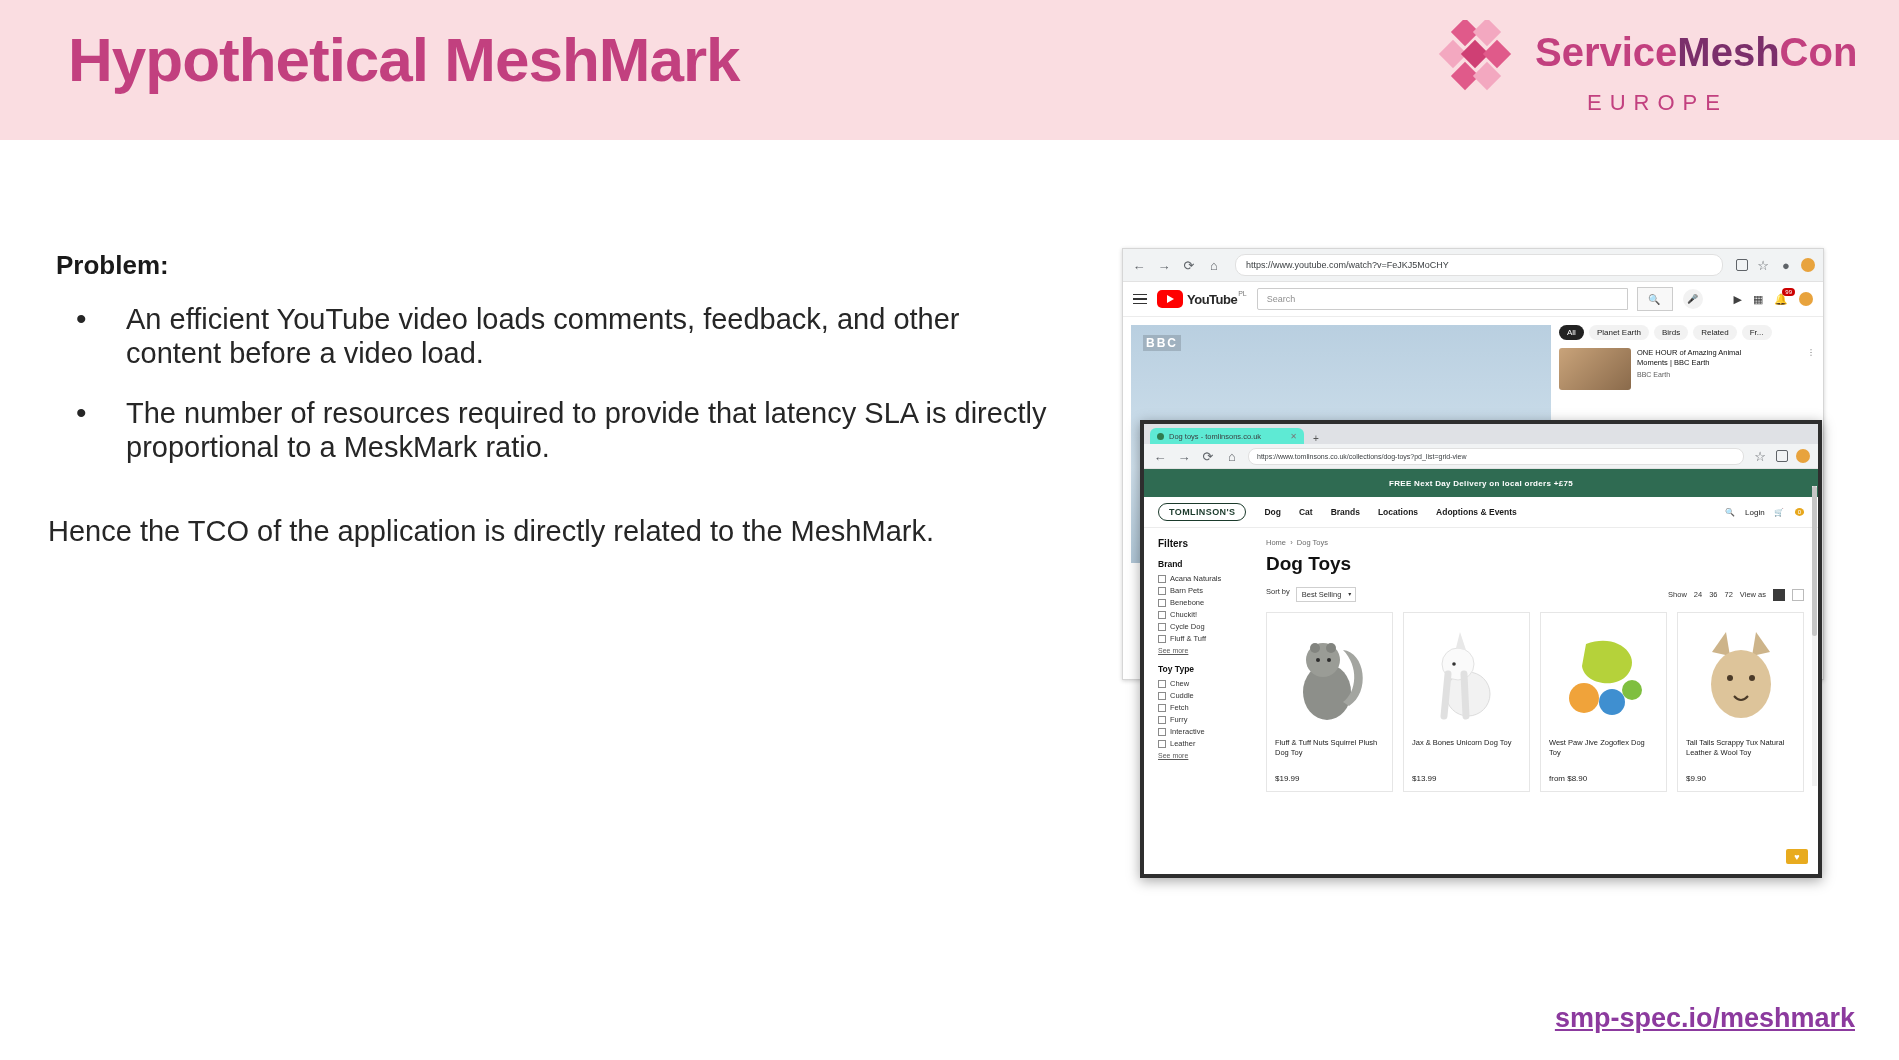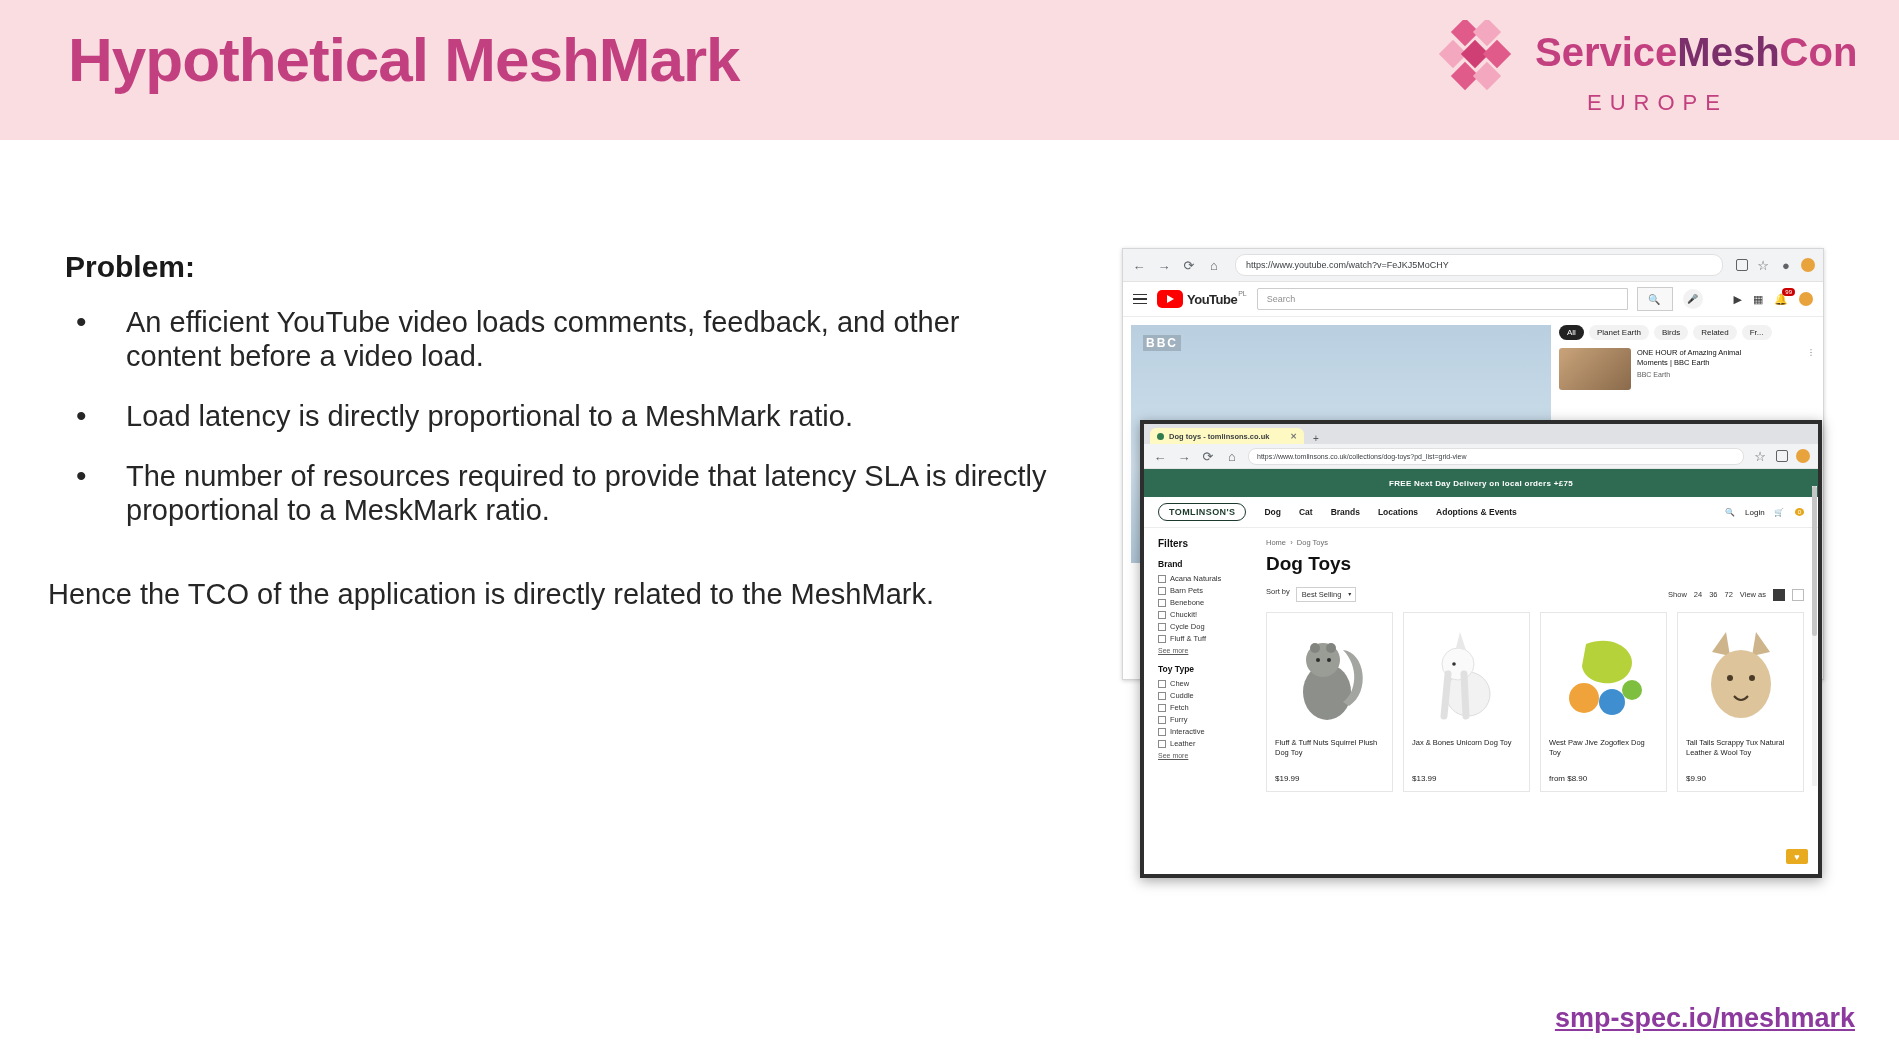--- a/index.html
+++ b/index.html
@@ -68,24 +68,24 @@
   }
 
   
   .content-left {
     position: absolute;
     left: 48px;
     top: 250px;
     width: 1010px;
   }
   .problem-heading {
-    font-size: 30px;
+    font-size: 26px;
     font-weight: bold;
     color: #1a1a1a;
-    margin: 0 0 22px 17px;
+    margin: 0 0 22px 8px;
   }
   ul.bullets {
     list-style: none;
     margin: 0;
     padding: 0;
   }
   ul.bullets li {
     position: relative;
     padding-left: 78px;
     margin-bottom: 26px;
@@ -257,22 +257,22 @@
     background: #2e2e2e;
     padding: 4px;
     box-shadow: 0 3px 12px rgba(0,0,0,.35);
     box-sizing: border-box;
   }
   .shop-inner { background:#fff; width:100%; height:100%; overflow:hidden; position:relative;}
   .shop-tabs {
     height: 20px; background:#dfe1e5; display:flex; align-items:flex-end; padding-left:6px; gap:4px;
   }
   .tab {
-    background:#fef9c3; border-radius:6px 6px 0 0; height:16px; width:140px;
-    display:flex; align-items:center; gap:5px; padding:0 7px; font-size:7.5px; color:#3c4043;font-weight:bold;
+    background:#5eead4; border-radius:6px 6px 0 0; height:16px; width:140px;
+    display:flex; align-items:center; gap:5px; padding:0 7px; font-size:7.5px; color:#3c4043;
   }
   .tabfav { width:7px; height:7px; border-radius:50%; background:#2f7d4f;}
   .tabx { margin-left:auto; font-size:8px; color:#777;}
   .tabplus { font-size:10px; color:#555; padding:0 5px;}
   .shop-chrome {
     height: 24px; background:#f1f3f4; display:flex; align-items:center; gap:8px; padding:0 8px;
     border-bottom:1px solid #e3e3e3;
   }
   .shop-omni {
     flex:1; height:15px; background:#fff; border-radius:8px; border:1px solid #e0e0e0;
@@ -351,21 +351,20 @@
       <span>Service</span><span class="mid">Mesh</span><span>Con</span>
     </div>
     <div class="logo-sub">EUROPE</div>
   </div>
 </div>
 
 <div class="content-left">
   <div class="problem-heading">Problem:</div>
   <ul class="bullets">
     <li>An efficient YouTube video loads comments, feedback, and other content before a video load.</li>
-    <li>Load latency is directly proportional to a MeshMark ratio.</li>
     <li>The number of resources required to provide that latency SLA is directly proportional to a MeskMark ratio.</li>
   </ul>
   <div class="closing-para">Hence the TCO of the application is directly related to the MeshMark.</div>
 </div>
 
 <a class="footer-link" href="#">smp-spec.io/meshmark</a>
 
 <div class="shot-wrap">
 
   <div class="win-yt">

